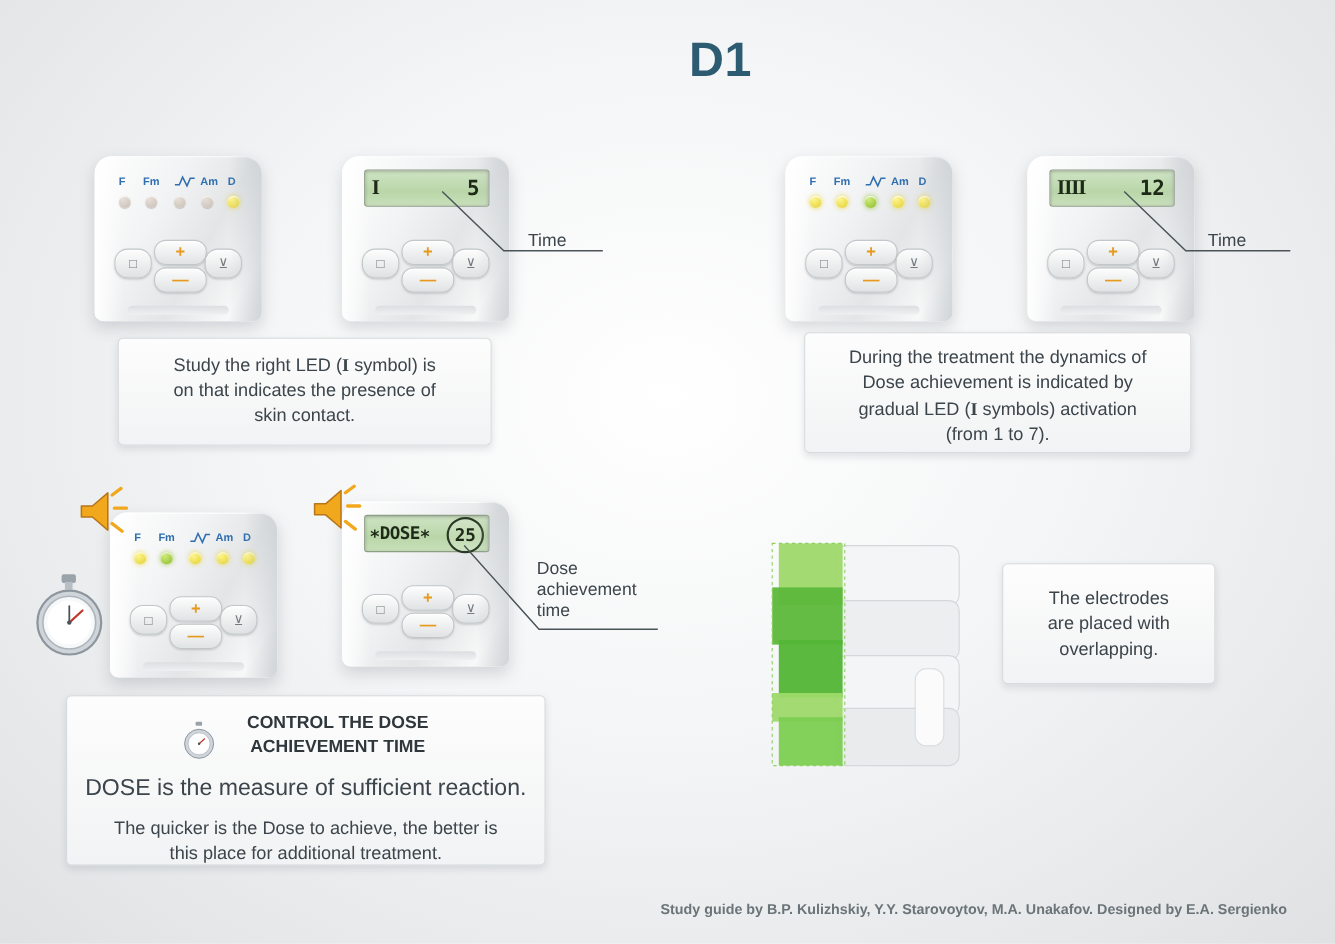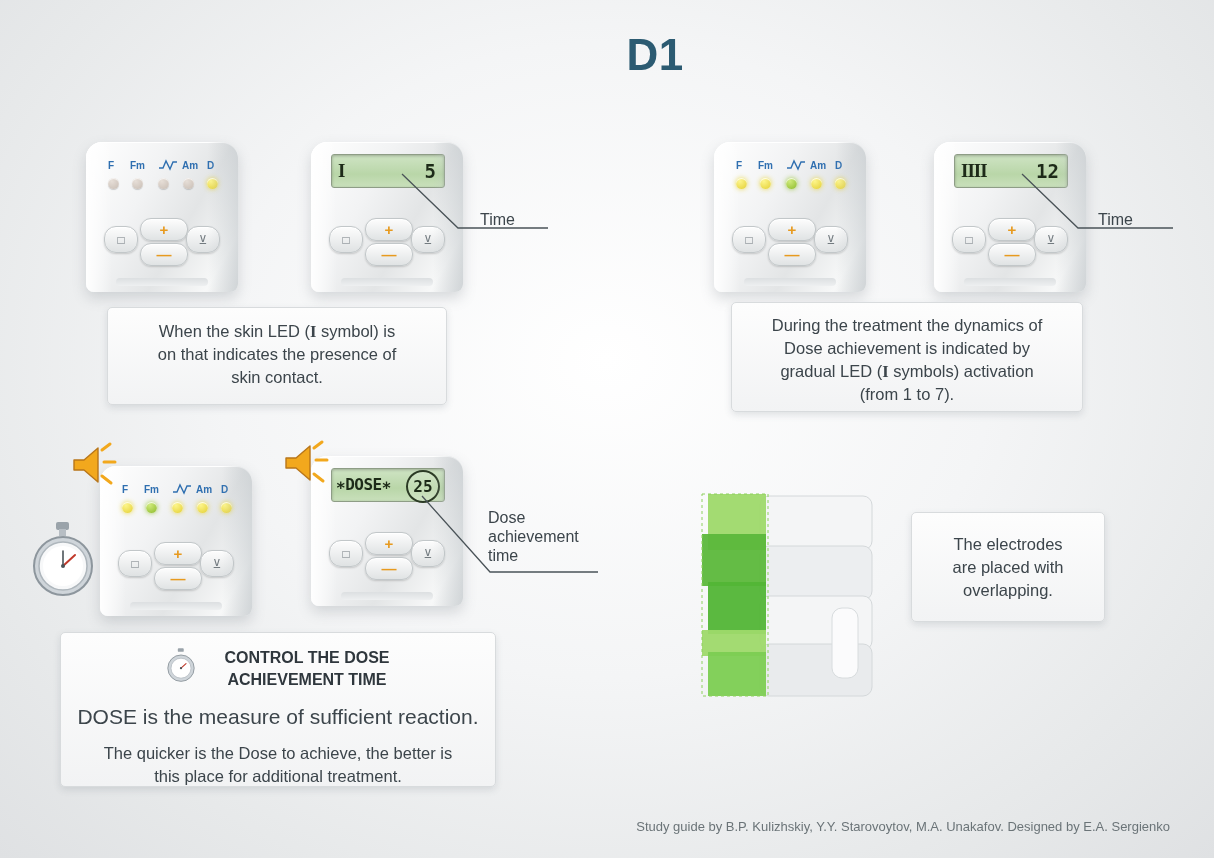--- a/index.html
+++ b/index.html
@@ -114,21 +114,21 @@
   
   .speaker{position:absolute;width:58px;height:50px;}
 
   
   .stopwatch{position:absolute;width:66px;height:78px;}
 
   
   .electrodes{position:absolute;}
 
   .footer{
-    position:absolute;right:44px;bottom:24px;font-size:13px;color:#6b7478;font-weight:normal;
+    position:absolute;right:44px;bottom:24px;font-size:13px;color:#6b7478;font-weight:bold;
   }
   .serif-i{font-family:"Liberation Serif", serif;font-weight:bold;}
 </style>
 </head>
 <body>
 
 <div class="stage">
 
   <div class="title-block">
     <div class="title-main">D1</div>
@@ -215,21 +215,21 @@
     </div>
   </div>
 
   <svg class="leader" style="left:1020px;top:170px;" width="155" height="70">
     <polyline points="2,4 58,58 153,58" fill="none" stroke="#4a5358" stroke-width="1.3"></polyline>
   </svg>
   <div class="lbl" style="left:1098px;top:210px;width:70px;">Time</div>
 
   <div class="callout" style="left:107px;top:307px;width:340px;height:98px;padding:12px 10px 0 10px;box-sizing:border-box;">
     <p style="font-size:16.5px;line-height:23px;">
-      <span>When the skin LED (</span><span class="serif-i">I</span><span> symbol) is</span><br>
+      <span>Study the right LED (</span><span class="serif-i">I</span><span> symbol) is</span><br>
       <span>on that indicates the presence of</span><br>
       <span>skin contact.</span>
     </p>
   </div>
 
   <div class="callout" style="left:731px;top:302px;width:352px;height:110px;padding:11px 8px 0 8px;box-sizing:border-box;">
     <p style="font-size:16.5px;line-height:23px;">
       <span>During the treatment the dynamics of</span><br>
       <span>Dose achievement is indicated by</span><br>
       <span>gradual LED (</span><span class="serif-i">I</span><span> symbols) activation</span><br>
@@ -327,21 +327,21 @@
 
   <div class="callout" style="left:911px;top:512px;width:194px;height:110px;padding:20px 8px 0 8px;box-sizing:border-box;">
     <p style="font-size:16.5px;line-height:23px;">
       <span>The electrodes</span><br>
       <span>are placed with</span><br>
       <span>overlapping.</span>
     </p>
   </div>
 
   <div class="callout" style="left:60px;top:632px;width:436px;height:155px;padding:14px 14px 0 14px;box-sizing:border-box;">
-    <div style="display:flex;align-items:flex-start;justify-content:center;gap:28px;">
+    <div style="display:flex;align-items:flex-end;justify-content:center;gap:28px;">
       <svg width="30" height="36" viewBox="0 0 66 78">
         <rect x="26" y="2" width="13" height="8" rx="2" fill="#9aa3aa"></rect>
         <circle cx="33" cy="46" r="29" fill="#cfd5da" stroke="#8d969d" stroke-width="2"></circle>
         <circle cx="33" cy="46" r="22" fill="#ffffff" stroke="#aeb6bc" stroke-width="1.5"></circle>
         <line x1="33" y1="46" x2="44" y2="36" stroke="#c0392b" stroke-width="2.5" stroke-linecap="round"></line>
         <circle cx="33" cy="46" r="2.5" fill="#4b5358"></circle>
       </svg>
       <div style="font-size:16px;font-weight:bold;line-height:22px;color:#2f373d;text-align:center;">
         <span>CONTROL THE DOSE</span><br>
         <span>ACHIEVEMENT TIME</span>

